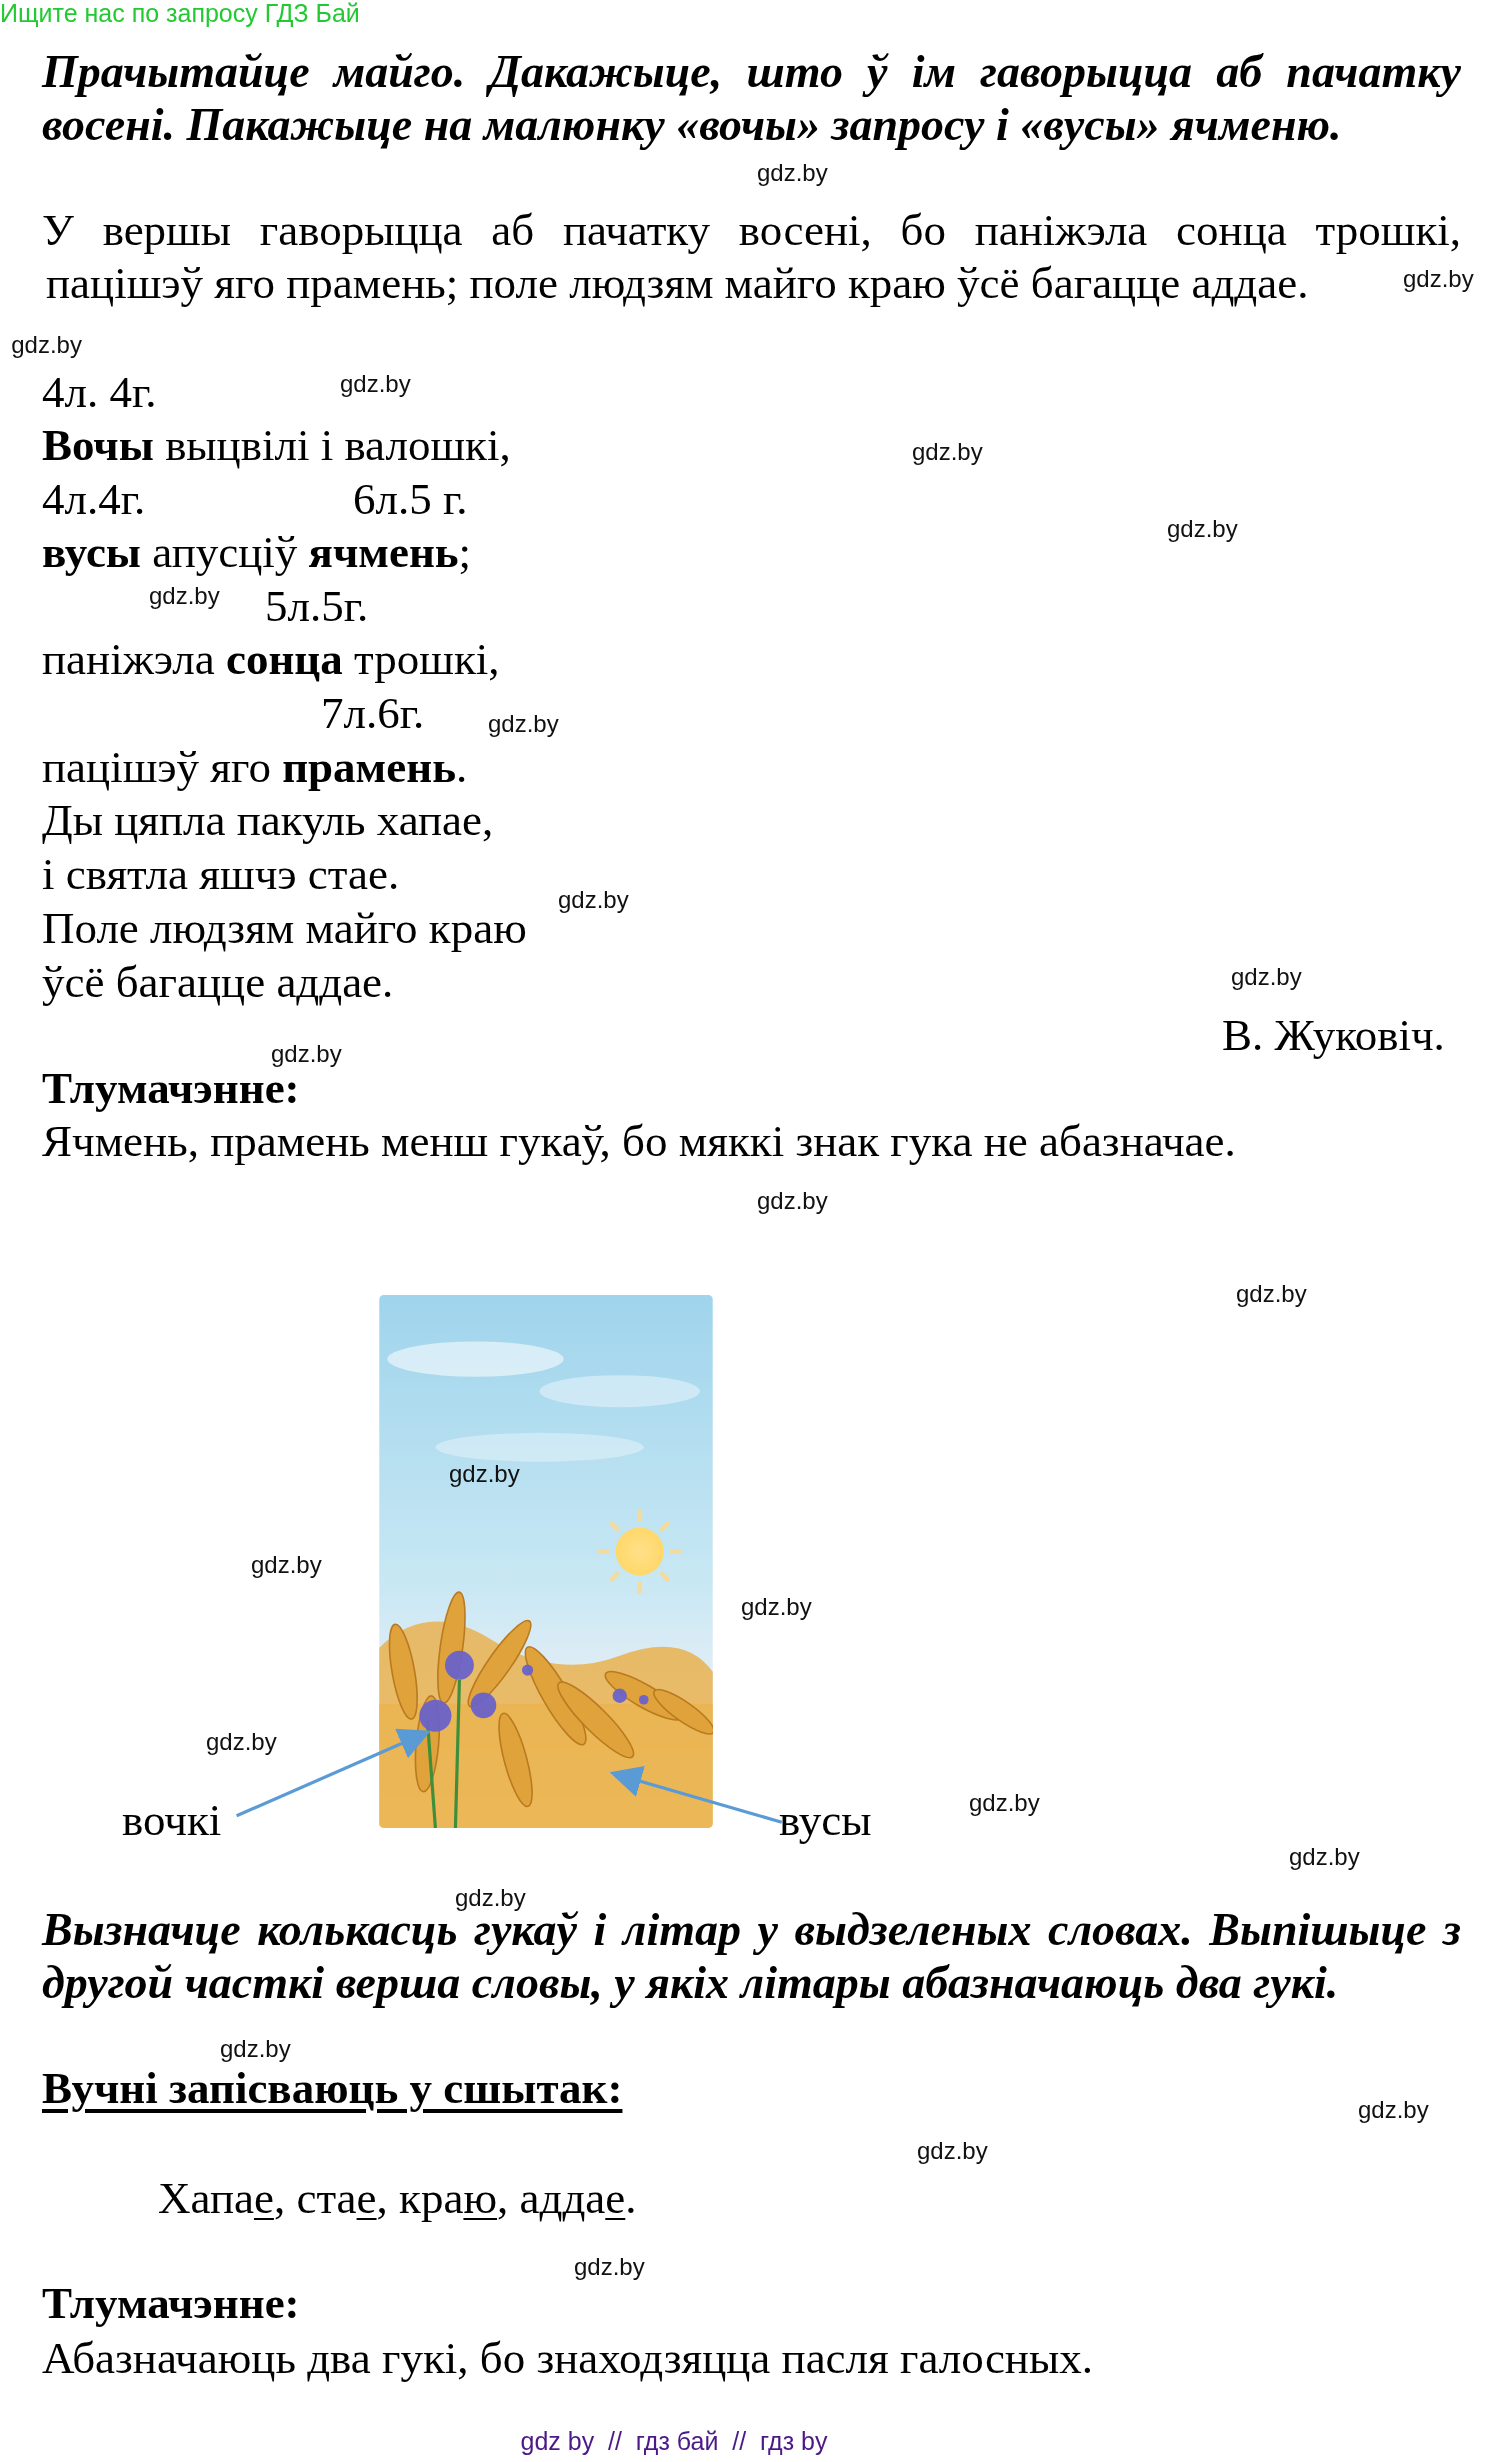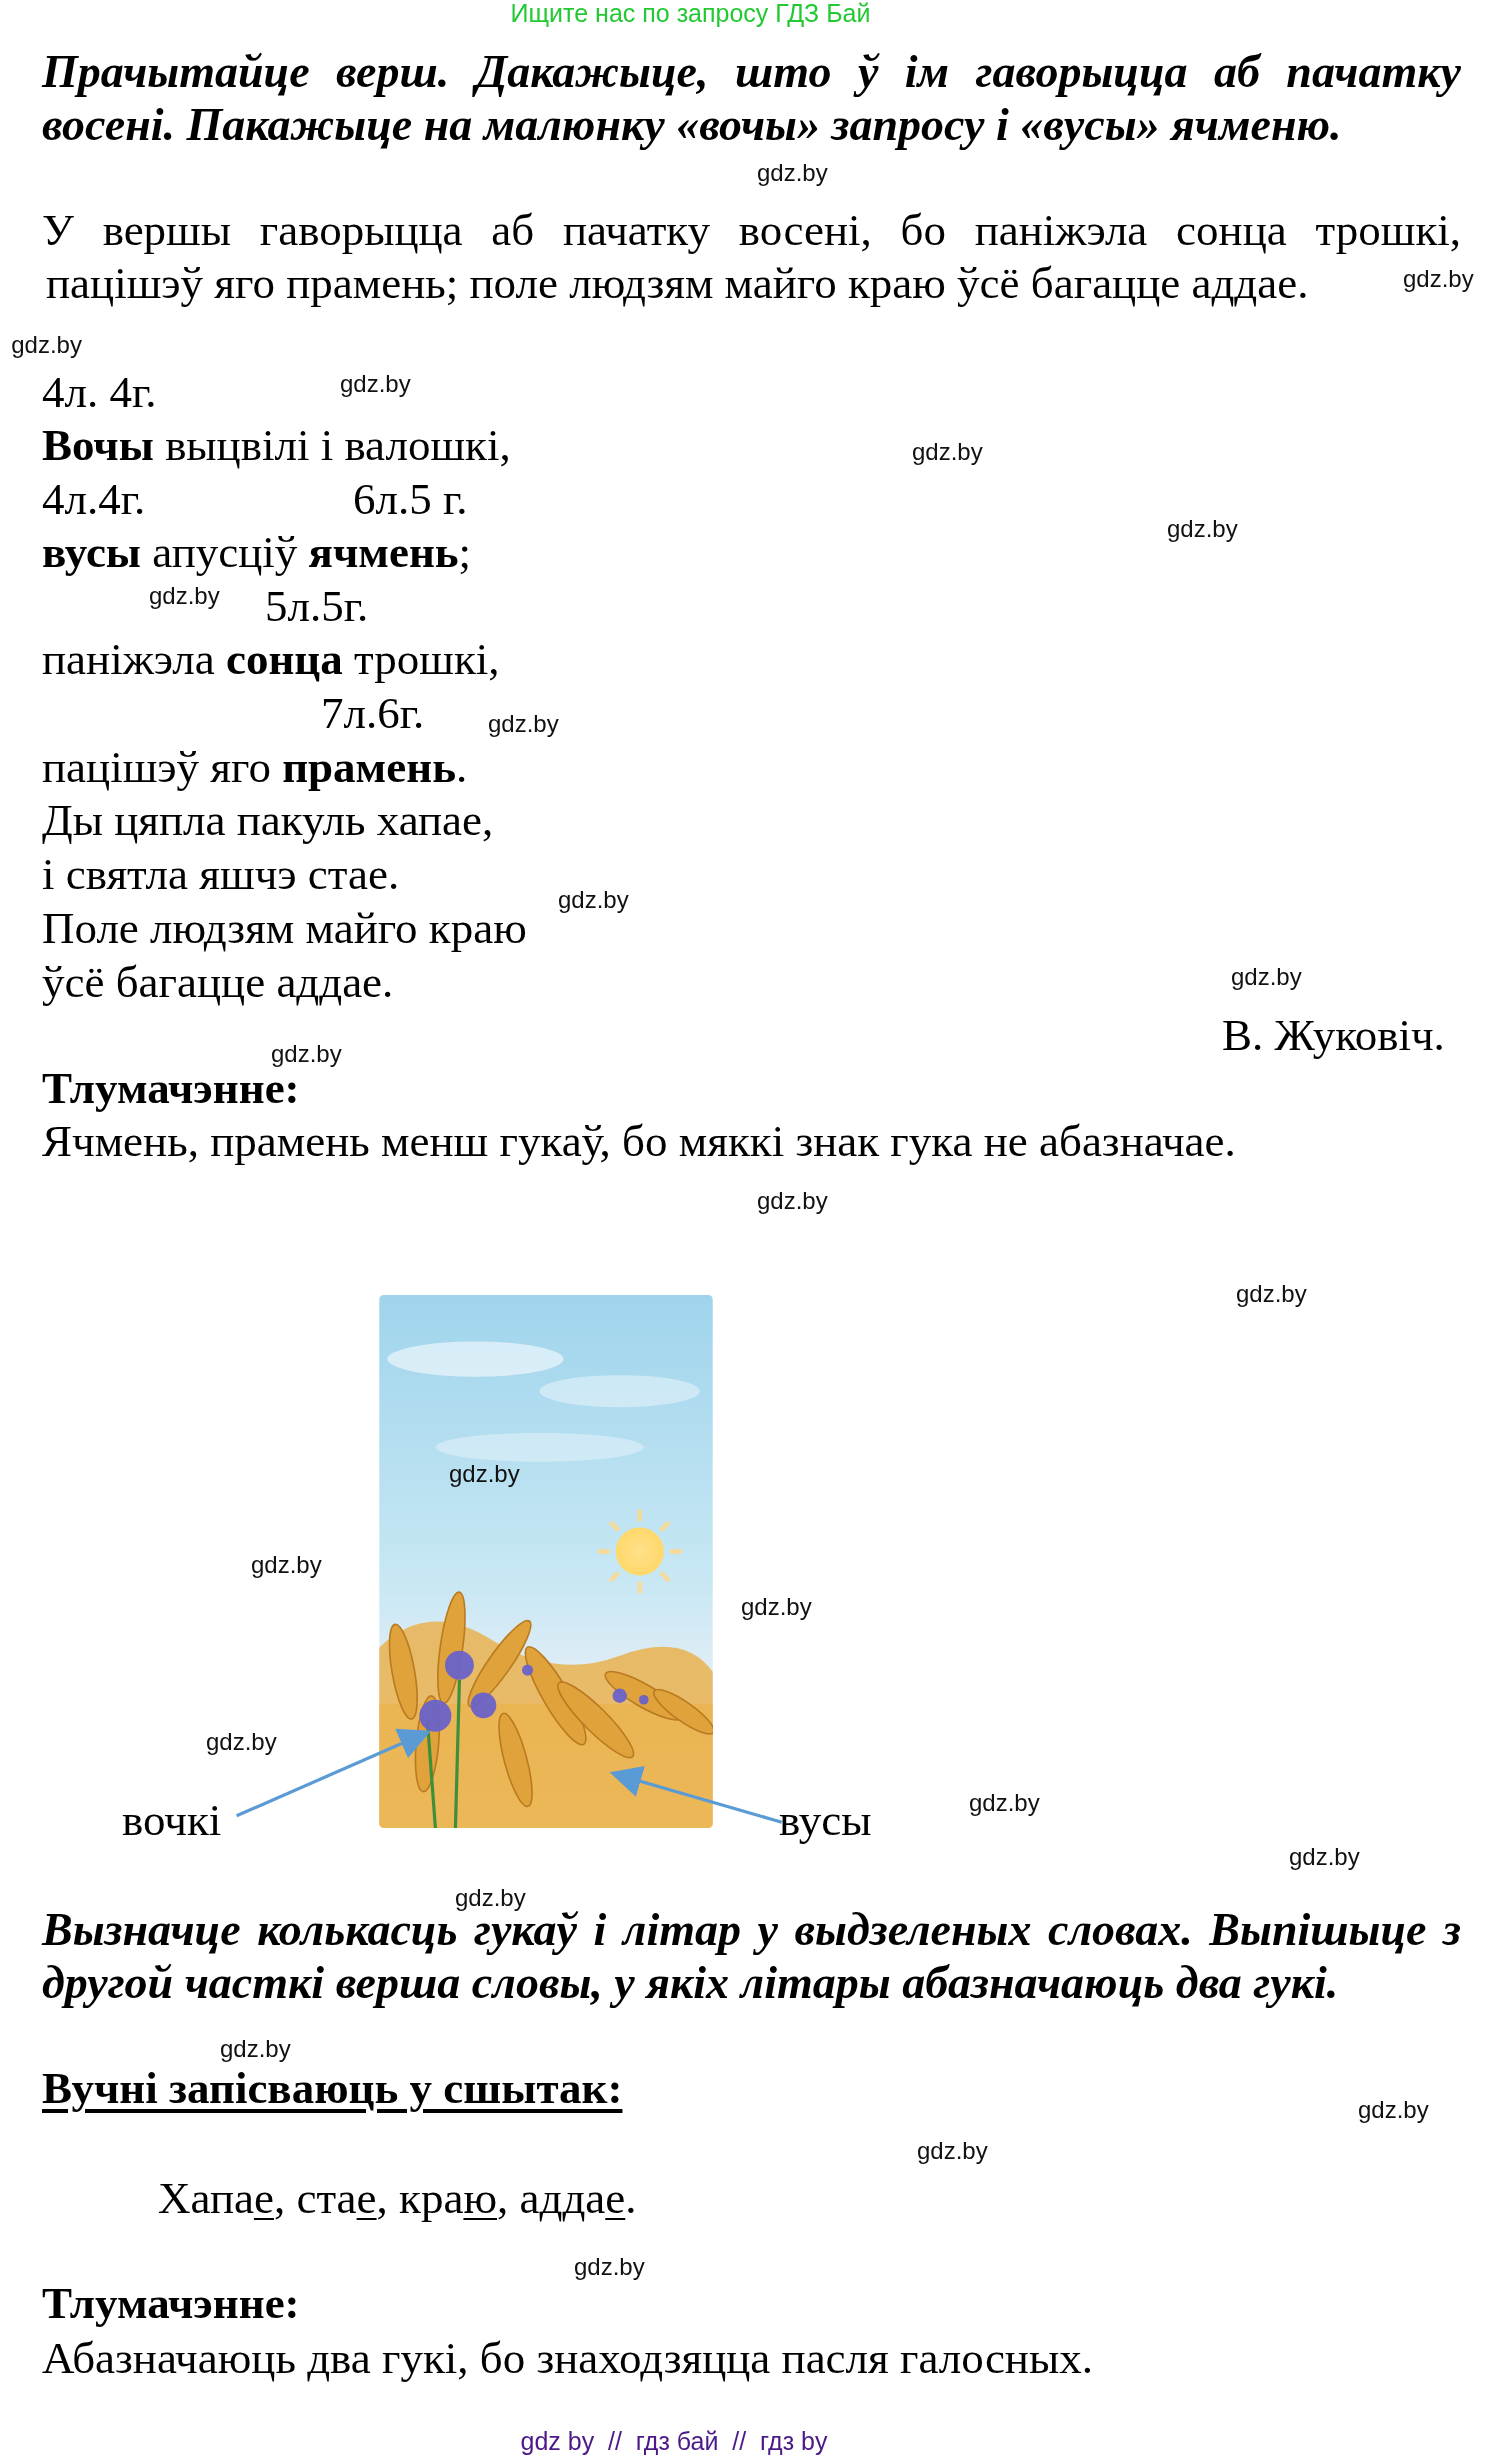--- a/index.html
+++ b/index.html
@@ -1,37 +1,37 @@
 <!DOCTYPE html>
 <html style="font-size:13px"><head>
 <meta charset="utf-8">
 <style>
   html, body { margin: 0; padding: 0; background: #ffffff; }
   body { width: 1505px; height: 2462px; position: relative; overflow: hidden; color: #000; }
   .abs { position: absolute; white-space: nowrap; }
   .serif { font-family: "Liberation Serif", "DejaVu Serif", serif; }
   .sans { font-family: "Liberation Sans", "DejaVu Sans", sans-serif; }
-  .header-link { left: 0; width: 1301px; top: 0; text-align: center; font-size: 25px; line-height: 27px; color: #22c932; padding-left: 40px; }
+  .header-link { left: 0; width: 1301px; top: 0; font-size: 25px; line-height: 27px; color: #22c932; }
   .footer-link { left: 0; width: 1348px; top: 2425px; text-align: center; font-size: 25px; line-height: 32px; color: #4b1a87; }
   .task { font-size: 46px; font-weight: bold; font-style: italic; line-height: 54px; left: 42px; width: 1419px; text-align: justify; text-align-last: justify; white-space: normal; }
   .body { font-size: 45px; line-height: 53px; }
   .justify { left: 42px; width: 1419px; white-space: normal; text-align: justify; }
   .wm { font-size: 24px; color: #111; line-height: 27px; }
   .b { font-weight: bold; }
   .u { text-decoration: underline; text-decoration-thickness: 2.4px; text-underline-offset: 4.8px; }
   .heading-u { font-weight: bold; text-decoration: underline; text-decoration-thickness: 4px; text-underline-offset: 6.4px; }
   .illustration { position: absolute; left: 379px; top: 1295px; width: 334px; height: 533px; overflow: hidden; border-radius: 4.8px; }
   svg.overlay { position: absolute; left: 0; top: 0; pointer-events: none; }
 </style>
 </head>
 <body>
 
 <div class="abs sans header-link">Ищите нас по запросу ГДЗ Бай</div>
 
-<div class="abs serif task" style="top:45px;">Прачытайце верш. Дакажыце, што ў ім гаворыцца аб пачатку</div>
+<div class="abs serif task" style="top:45px;">Прачытайце майго. Дакажыце, што ў ім гаворыцца аб пачатку</div>
 <div class="abs serif task" style="top:98px; text-align-last:left;">восені. Пакажыце на малюнку «вочы» запросу і «вусы» ячменю.</div>
 
 <div class="abs serif body justify" style="top:204px; text-align-last: justify; width:1419px;">У вершы гаворыцца аб пачатку восені, бо паніжэла сонца трошкі,</div>
 <div class="abs serif body" style="left:46px; top:257px;">пацішэў яго прамень; поле людзям майго краю ўсё багацце аддае.</div>
 
 <div class="abs serif body" style="left:42px; top:366px;">4л. 4г.</div>
 <div class="abs serif body" style="left:42px; top:419px;"><span class="b">Вочы</span><span> выцвілі і валошкі,</span></div>
 <div class="abs serif body" style="left:42px; top:473px;">4л.4г.</div>
 <div class="abs serif body" style="left:353px; top:473px;">6л.5 г.</div>
 <div class="abs serif body" style="left:42px; top:526px;"><span class="b">вусы</span><span> апусціў </span><span class="b">ячмень</span><span>;</span></div>

